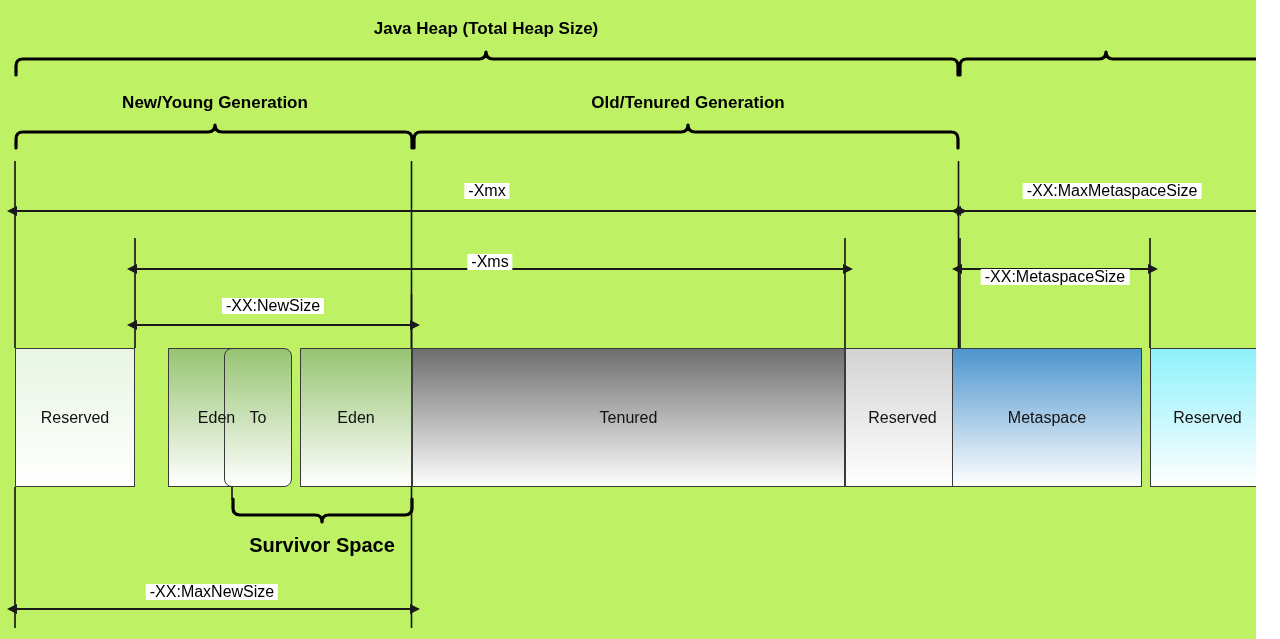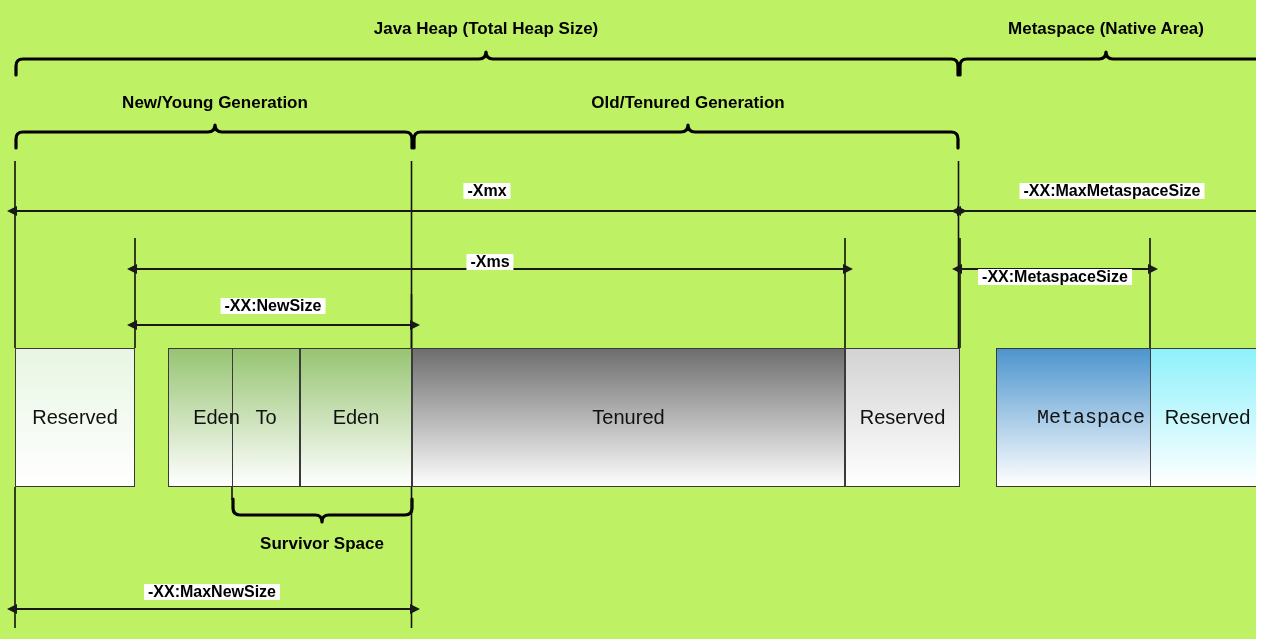--- a/index.html
+++ b/index.html
@@ -32,41 +32,41 @@
     line-height: 1;
   }
   .grp-title {
     font-size: 17px;
     font-weight: bold;
     text-align: center;
     transform: translateX(-50%);
   }
   .dim-label {
     font-size: 16px;
-    font-weight: bold;
+    font-weight: normal;
     text-align: center;
     transform: translateX(-50%);
     background: #ffffff;
     padding: 0 4px;
   }
   .blk {
     position: absolute;
     top: 348px;
     height: 139px;
     box-sizing: border-box;
     border: 1.4px solid #3a3a3a;
     display: flex;
     align-items: center;
     justify-content: center;
-    font-size: 20px;
+    font-size: 16px;
     color: #111111;
   }
   .blk span { position: relative; z-index: 2; }
   .survivor-title {
-    font-size: 17px;
+    font-size: 20px;
     font-weight: bold;
     text-align: center;
     transform: translateX(-50%);
   }
 </style>
 </head>
 <body>
 
 <div id="diagram">
 
@@ -141,51 +141,50 @@
       <line x1="17" y1="211" x2="957" y2="211" marker-start="url(#arrL)" marker-end="url(#arrR)"></line>
       <line x1="961" y1="211" x2="1263" y2="211" marker-start="url(#arrL)" marker-end="url(#arrR)"></line>
       <line x1="137" y1="269" x2="843" y2="269" marker-start="url(#arrL)" marker-end="url(#arrR)"></line>
       <line x1="962" y1="269" x2="1148" y2="269" marker-start="url(#arrL)" marker-end="url(#arrR)"></line>
       <line x1="137" y1="325" x2="410" y2="325" marker-start="url(#arrL)" marker-end="url(#arrR)"></line>
       <line x1="17" y1="609" x2="410" y2="609" marker-start="url(#arrL)" marker-end="url(#arrR)"></line>
     </g>
   </svg>
 
   <div class="lbl grp-title" style="left:486px; top:20px;">Java Heap (Total Heap Size)</div>
-  <div class="lbl grp-title" style="left:1106px; top:20px;">Metaspace (Native Area)</div>
 
   <div class="lbl grp-title" style="left:215px; top:94px;">New/Young Generation</div>
   <div class="lbl grp-title" style="left:688px; top:94px;">Old/Tenured Generation</div>
 
   <div class="lbl dim-label" style="left:487px; top:183px;">-Xmx</div>
   <div class="lbl dim-label" style="left:1112px; top:183px;">-XX:MaxMetaspaceSize</div>
   <div class="lbl dim-label" style="left:490px; top:242px;margin-top:12px;">-Xms</div>
   <div class="lbl dim-label" style="left:1055px; top:242px;margin-top:27px;">-XX:MetaspaceSize</div>
   <div class="lbl dim-label" style="left:273px; top:298px;">-XX:NewSize</div>
   <div class="lbl dim-label" style="left:212px; top:584px;">-XX:MaxNewSize</div>
 
   <div class="blk" style="left:15px;   width:120px; background:linear-gradient(#e8f6e3,#ffffff);">
     <span>Reserved</span>
   </div>
   <div class="blk" style="left:135px;  width:97px;  background:linear-gradient(#97c472,#ffffff);margin-left:33px;">
     <span>Eden</span>
   </div>
-  <div class="blk" style="left:232px;  width:68px;  background:linear-gradient(#97c472,#ffffff);">
+  <div class="blk" style="left:224px;  width:68px;  background:linear-gradient(#97c472,#ffffff);border-radius:8px;">
     <span>To</span>
   </div>
   <div class="blk" style="left:300px;  width:112px; background:linear-gradient(#97c472,#ffffff);">
     <span>Eden</span>
   </div>
   <div class="blk" style="left:412px;  width:433px; background:linear-gradient(#6e6e6e,#fdfdfd);">
     <span>Tenured</span>
   </div>
   <div class="blk" style="left:845px;  width:115px; background:linear-gradient(#d3d3d3,#ffffff);">
     <span>Reserved</span>
   </div>
-  <div class="blk" style="left:996px;  width:190px; background:linear-gradient(#4d95ce,#ffffff);font-family:Liberation Mono, monospace;">
+  <div class="blk" style="left:952px;  width:190px; background:linear-gradient(#4d95ce,#ffffff);">
     <span>Metaspace</span>
   </div>
   <div class="blk" style="left:1150px; width:115px; background:linear-gradient(#8ef1fb,#ffffff);">
     <span>Reserved</span>
   </div>
 
   <div class="lbl survivor-title" style="left:322px; top:535px;">Survivor Space</div>
 
 </div>
 

